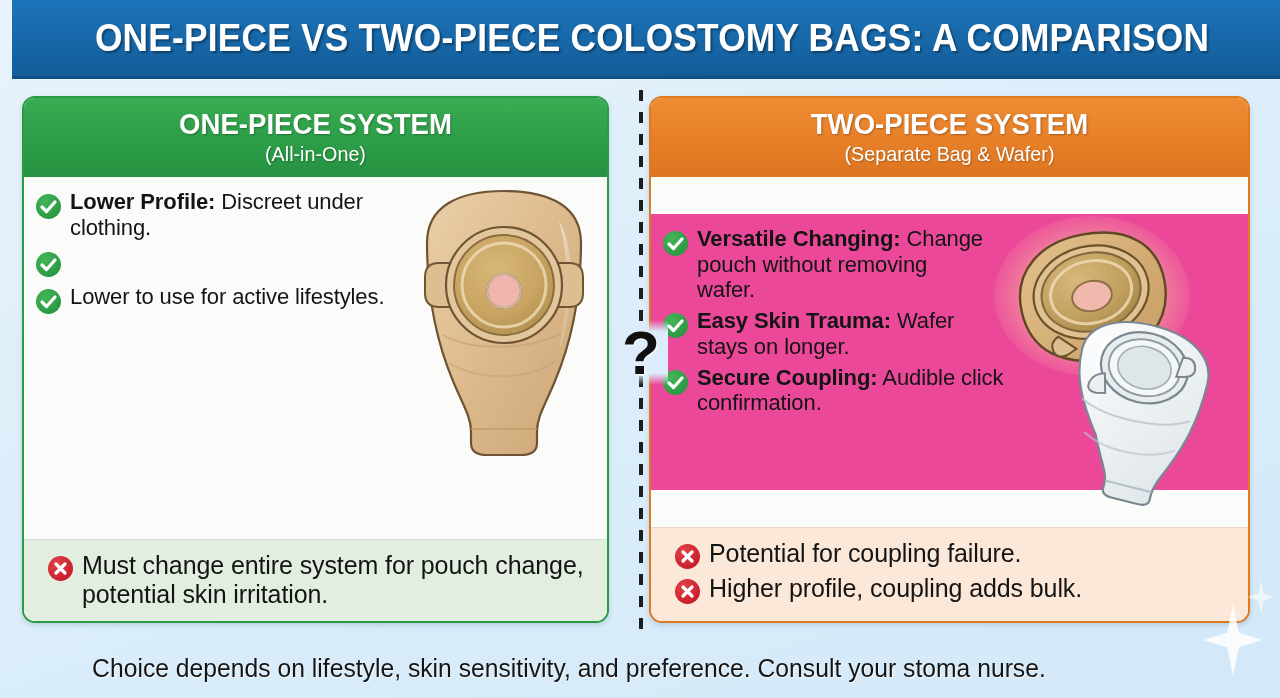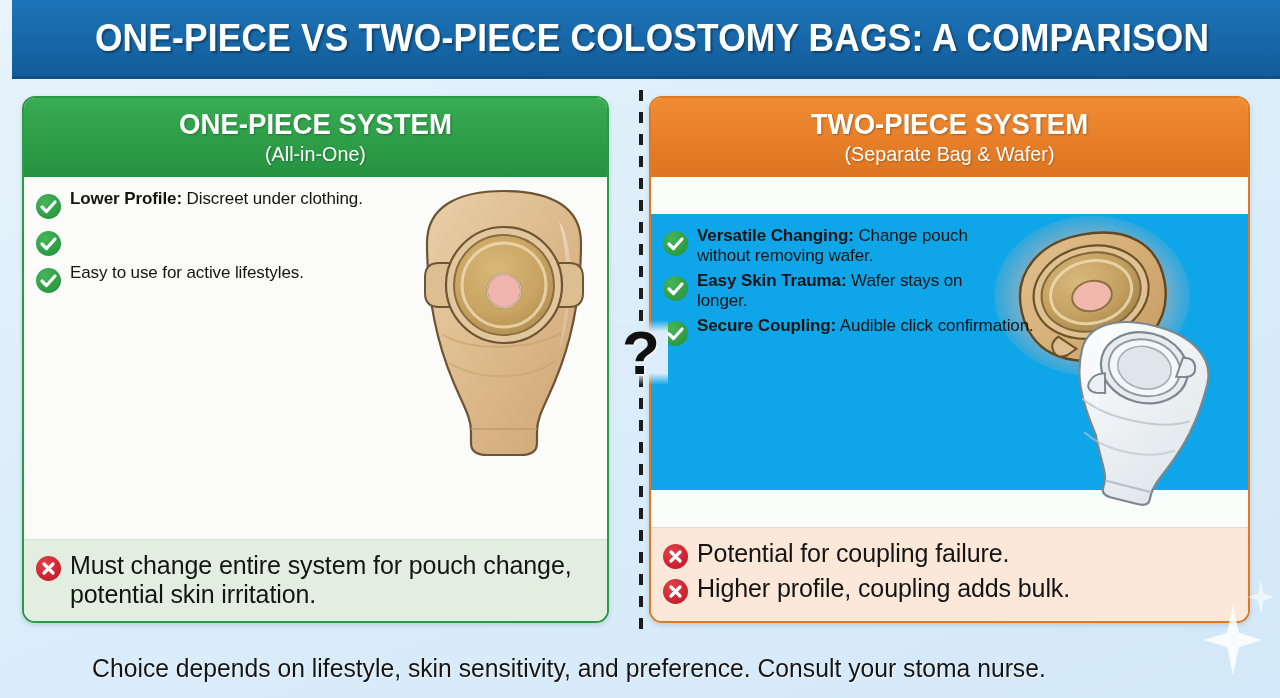--- a/index.html
+++ b/index.html
@@ -94,25 +94,25 @@
     text-shadow: 1px 1px 2px rgba(0,0,0,.28);
     white-space: nowrap;
   }
 
   .pros {
     position: relative;
     flex: 1;
     padding: 12px 14px 8px 12px;
     background: #fbfcfa;
   }
-  .panel.orange .pros { background: #0ea5e9; }
+  .panel.orange .pros { background: #ec4899; }
 
   .cons {
     position: relative;
-    padding: 11px 14px 12px 12px;
+    padding: 11px 14px 12px 24px;
     border-top: 1px solid rgba(0,0,0,.07);
   }
   .panel.green  .cons { background: #e2efe0; }
   .panel.orange .cons { background: #fbe8d8; }
 
   
   .item {
     display: flex;
     align-items: flex-start;
     margin-bottom: 7px;
@@ -128,21 +128,21 @@
     width: 25px; height: 25px;
     border-radius: 50%;
     margin-right: 9px; margin-top: 5px;
     position: relative;
   }
   .mark.ok  { background: radial-gradient(circle at 35% 30%, #46b558, #1f8f3b); }
   .mark.bad { background: radial-gradient(circle at 35% 30%, #e0434a, #c01020); }
   .mark svg { position: absolute; left: 0; top: 0; width: 25px; height: 25px; }
 
   .txt {
-    font-size: 17px;
+    font-size: 22px;
     line-height: 1.17;
     color: #141414;
     letter-spacing: -.1px;
   }
   .txt b { font-weight: bold; }
   .cons .txt { font-size: 25px; }
 
   .pros.narrow .txt { max-width: 330px; }
   .panel.orange .pros.narrow .txt { max-width: 290px; }
 
@@ -267,21 +267,21 @@
                 </svg>
             </span>
           </div>
 
           <div class="item">
             <span class="mark ok">
               <svg viewBox="0 0 25 25">
                   <path d="M6 13 L10.5 17.5 L19 8" fill="none" stroke="#fff" stroke-width="3.2" stroke-linecap="round" stroke-linejoin="round"></path>
                 </svg>
             </span>
-            <span class="txt" style="max-width:480px"><b></b><span>Easy to use for active lifestyles.</span></span>
+            <span class="txt" style="max-width:480px"><b></b><span>Lower to use for active lifestyles.</span></span>
           </div>
         </div>
 
         <div class="cons">
           <div class="item">
             <span class="mark bad">
               <svg viewBox="0 0 25 25">
                   <path d="M8 8 L17 17 M17 8 L8 17" fill="none" stroke="#fff" stroke-width="3.2" stroke-linecap="round"></path>
                 </svg>
             </span>

